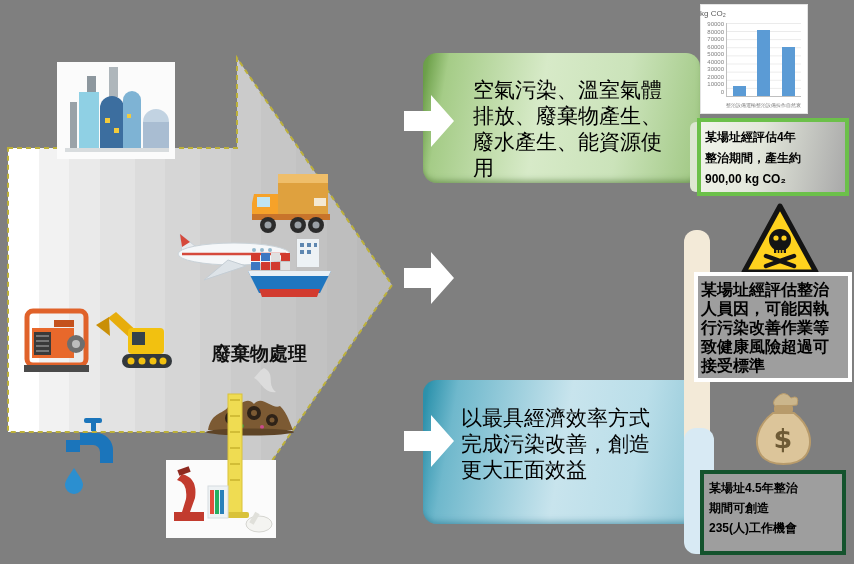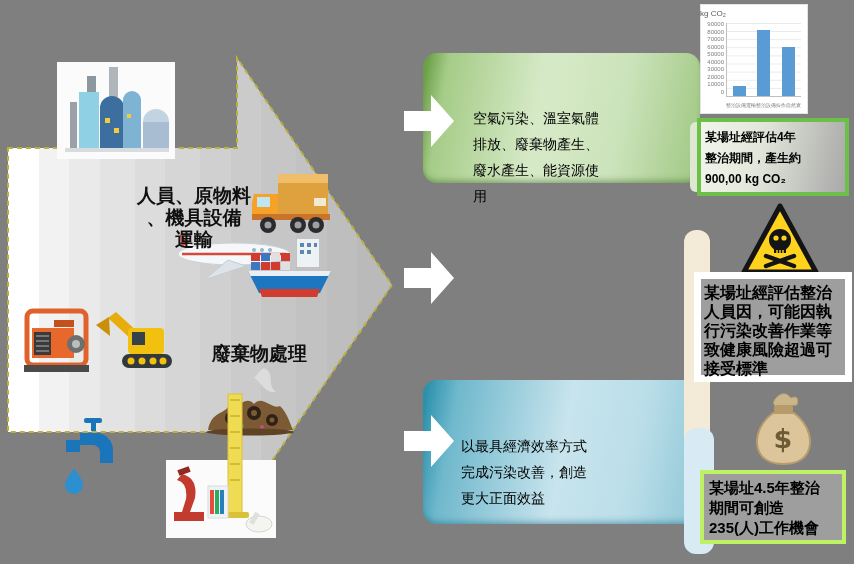--- a/index.html
+++ b/index.html
@@ -2,21 +2,21 @@
 <html><head>
 <meta charset="utf-8">
 <style>
   html,body{margin:0;padding:0;}
   body{font-family:"Liberation Sans","DejaVu Sans",sans-serif;}
   #canvas{position:relative;width:854px;height:564px;background:#7F7F7F;overflow:hidden;}
   .abs{position:absolute;}
   .preline{white-space:pre-line;}
   .lbl{font-weight:bold;color:#101010;font-size:19px;line-height:22px;}
   .impact-box{width:277px;border-radius:14px;color:#000;}
-  .impact-text{font-size:14px;line-height:26px;color:#000;margin-top:28px;}
+  .impact-text{font-size:21px;line-height:26px;color:#000;}
   .green-box{background:linear-gradient(100deg,#6FA24C 0%,#6FA24C 2%,#A5CC87 9%,#D7EAC8 42%,#CBE3BA 70%,#9FC782 100%);
              box-shadow:inset 0 -5px 6px -3px rgba(70,110,45,.6);}
   .orange-box{background:linear-gradient(100deg,#BA6C22 0%,#BA6C22 2%,#D99C53 10%,#F2DFC9 47%,#EDD2B2 75%,#D9A96E 100%);
              box-shadow:inset 0 -5px 6px -3px rgba(140,80,25,.55);}
   .blue-box{background:linear-gradient(100deg,#2E93AD 0%,#2E93AD 2%,#6FB8CC 12%,#C8E4ED 50%,#BADEE9 75%,#8EC6D6 100%);
              box-shadow:inset 0 -5px 6px -3px rgba(30,110,135,.55);}
   .warrow{width:50px;height:52px;background:#FFFFFF;
           clip-path:polygon(0 31%,54% 31%,54% 0,100% 50%,54% 100%,54% 69%,0 69%);}
   .callout{font-weight:bold;color:#000;box-sizing:border-box;}
   .chart-panel{left:700px;top:4px;width:108px;height:110px;background:#FFFFFF;box-shadow:0 0 0 1px #E4E4E4 inset;}
@@ -185,23 +185,20 @@
     <path d="M16 84 q16 4 13 24 l-5 14 h14 v9 h-30 v-9 h8 l4 -13 q2 -16 -9 -19 z" fill="#C23B2E"></path>
     <rect x="12" y="78" width="12" height="6" transform="rotate(-20 18 81)" fill="#8E2A20"></rect>
     <rect x="42" y="96" width="20" height="32" fill="#EEF2F4" stroke="#D6DCE0"></rect>
     <rect x="44" y="100" width="4" height="24" fill="#E74C3C"></rect>
     <rect x="49" y="100" width="4" height="24" fill="#27AE60"></rect>
     <rect x="54" y="100" width="4" height="24" fill="#2980B9"></rect>
     <ellipse cx="93" cy="134" rx="13" ry="8" fill="#F4F4F1" stroke="#D5D5D0"></ellipse>
     <rect x="86" y="122" width="5" height="12" transform="rotate(30 88 128)" fill="#E0E0DA"></rect>
   </svg>
 
-  <div class="abs lbl preline" style="left:118px;top:185px;width:152px;text-align:center">人員、原物料
-、機具設備
-運輸</div>
   <div class="abs lbl" style="left:212px;top:343px">廢棄物處理</div>
 
   <div class="abs impact-box green-box" style="left:423px;top:53px;height:130px">
     <div class="impact-text preline" style="padding:24px 0 0 50px">空氣污染、溫室氣體
 排放、廢棄物產生、
 廢水產生、能資源使
 用</div>
   </div>
   <div class="abs impact-box blue-box" style="left:423px;top:380px;height:144px">
     <div class="impact-text preline" style="padding:25px 0 0 38px">以最具經濟效率方式
@@ -252,30 +249,30 @@
   <svg class="abs" style="left:740px;top:202px" width="80" height="76" viewBox="0 0 80 76">
     <polygon points="40,4 76,70 4,70" fill="#FFD21E" stroke="#141414" stroke-width="5" stroke-linejoin="round"></polygon>
     <circle cx="40" cy="38" r="11" fill="#141414"></circle>
     <rect x="34" y="44" width="12" height="7" fill="#141414"></rect>
     <circle cx="36" cy="36" r="2.6" fill="#FFD21E"></circle>
       <circle cx="44" cy="36" r="2.6" fill="#FFD21E"></circle>
     <path d="M37 48 v4 M40 48 v4 M43 48 v4" stroke="#FFD21E" stroke-width="1.4"></path>
     <path d="M26 54 L54 64 M54 54 L26 64" stroke="#141414" stroke-width="4.5" stroke-linecap="round"></path>
   </svg>
 
-  <div class="abs callout preline" style="left:694px;top:272px;width:158px;height:110px;border:7px solid #ffffff;background:#9E9E9E;font-size:16px;line-height:19px;padding:4px 3px">某場址經評估整治
+  <div class="abs callout preline" style="left:694px;top:272px;width:158px;height:110px;border:4px solid #ffffff;background:#9E9E9E;font-size:16px;line-height:19px;padding:4px 3px">某場址經評估整治
 人員因，可能因執
 行污染改善作業等
 致健康風險超過可
 接受標準</div>
 
   <svg class="abs" style="left:752px;top:390px" width="62" height="80" viewBox="0 0 62 80">
     <path d="M24 8 q8 -9 15 0 q9 -4 6 7 l-21 2 q-5 -4 0 -9 z" fill="#CBB68C" stroke="#B89B6B"></path>
     <rect x="22" y="15" width="19" height="8" rx="3" fill="#B89B6B"></rect>
     <path d="M21 23 C5 35 1 53 9 65 C17 77 46 77 54 65 C62 53 58 35 42 23 Z" fill="#DCC59A" stroke="#B89B6B" stroke-width="2"></path>
     <text x="31" y="58" font-size="27" font-weight="bold" fill="#6E5B36" text-anchor="middle" font-family="DejaVu Sans, sans-serif">$</text>
   </svg>
 
-  <div class="abs callout preline" style="left:700px;top:470px;width:146px;height:74px;border:4px solid #bef264;background:#9E9E9E;font-size:15px;line-height:20px;padding:4px 5px">某場址4.5年整治
+  <div class="abs callout preline" style="left:700px;top:470px;width:146px;height:85px;border:4px solid #14532d;background:#9E9E9E;font-size:12px;line-height:20px;padding:4px 5px">某場址4.5年整治
 期間可創造
 235(人)工作機會</div>
 
 </div>
 
 </body></html>

